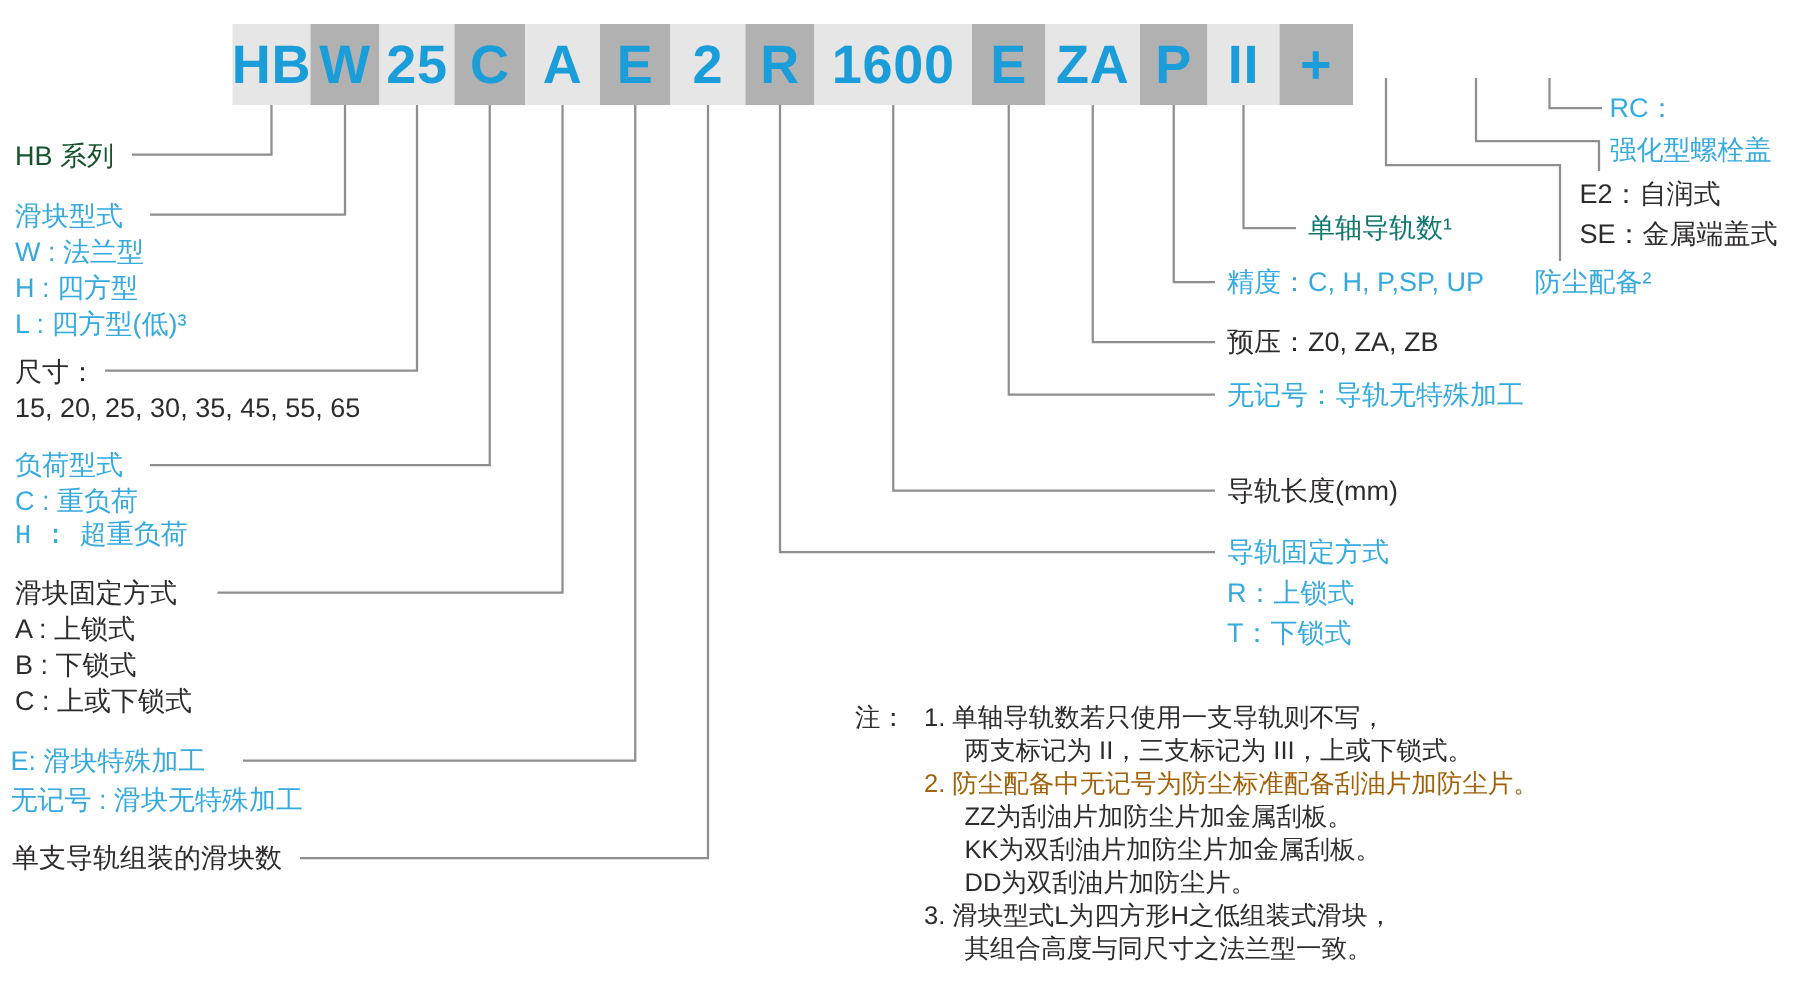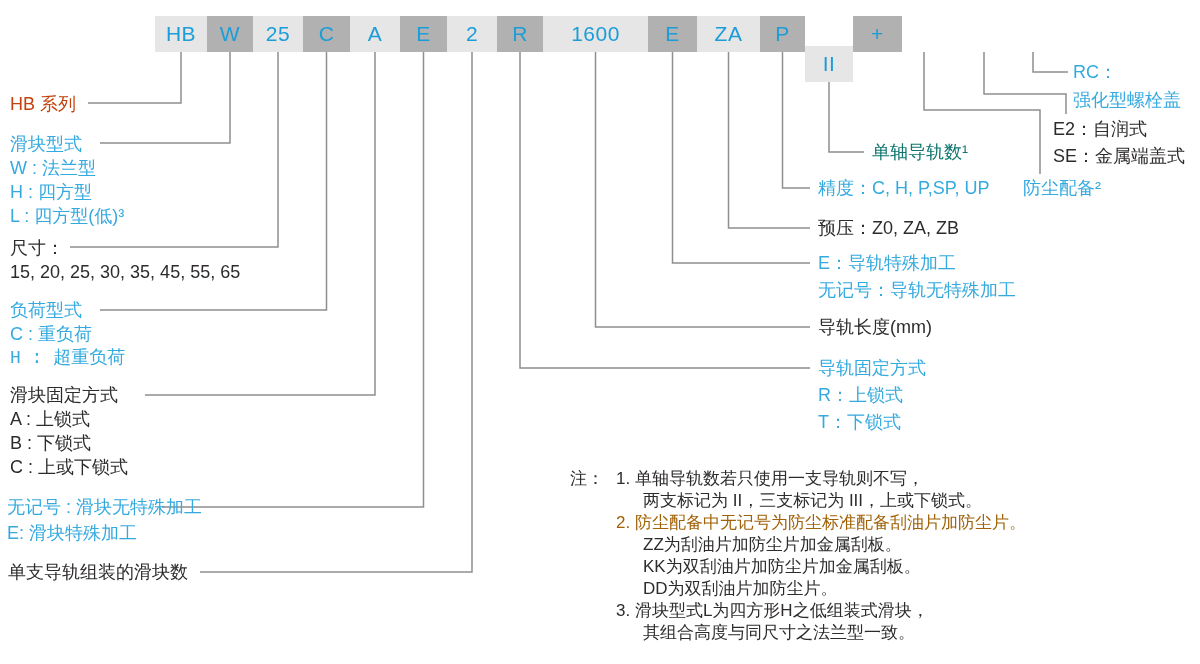--- a/index.html
+++ b/index.html
@@ -3,22 +3,22 @@
 <meta charset="utf-8">
 <style>
   html,body{margin:0;padding:0;background:#ffffff;}
   .canvas{
     position:relative;width:1200px;height:664px;background:#ffffff;overflow:hidden;
     font-family:"Liberation Sans","DejaVu Sans",sans-serif;
   }
   .lines{position:absolute;left:0;top:0;width:1200px;height:664px;}
   .codebar{position:absolute;left:155px;top:16px;display:flex;height:36px;}
   .seg{
-    height:36px;display:flex;align-items:center;justify-content:center;
-    font-weight:normal;font-size:21px;letter-spacing:0.5px;box-sizing:border-box;
+    height:54px;display:flex;align-items:center;justify-content:center;
+    font-weight:bold;font-size:36px;letter-spacing:0.5px;box-sizing:border-box;
   }
   .lbl-group{position:absolute;white-space:pre;}
   .lbl-line{font-size:18px;display:block;}
   .note-prefix,.note-line{position:absolute;font-size:17px;white-space:pre;line-height:20px;}
 </style>
 </head>
 <body>
 
 <div class="canvas">
   <svg class="lines" id="connector-svg" viewBox="0 0 1200 664" xmlns="http://www.w3.org/2000/svg">
@@ -45,38 +45,38 @@
       <div class="seg" style="width: 50px; background: rgb(230, 230, 230); color: rgb(27, 157, 217);">25</div>
       <div class="seg" style="width: 47px; background: rgb(177, 177, 177); color: rgb(27, 157, 217);">C</div>
       <div class="seg" style="width: 50px; background: rgb(230, 230, 230); color: rgb(27, 157, 217);">A</div>
       <div class="seg" style="width: 47px; background: rgb(177, 177, 177); color: rgb(27, 157, 217);">E</div>
       <div class="seg" style="width: 50px; background: rgb(230, 230, 230); color: rgb(27, 157, 217);">2</div>
       <div class="seg" style="width: 46px; background: rgb(177, 177, 177); color: rgb(27, 157, 217);">R</div>
       <div class="seg" style="width: 105px; background: rgb(230, 230, 230); color: rgb(27, 157, 217);">1600</div>
       <div class="seg" style="width: 49px; background: rgb(177, 177, 177); color: rgb(27, 157, 217);">E</div>
       <div class="seg" style="width: 63px; background: rgb(230, 230, 230); color: rgb(27, 157, 217);">ZA</div>
       <div class="seg" style="width: 45px; background: rgb(177, 177, 177); color: rgb(27, 157, 217);">P</div>
-      <div class="seg" style="width: 48px; background: rgb(230, 230, 230); color: rgb(27, 157, 217); margin-top: 30px;">II</div>
+      <div class="seg" style="width: 48px; background: rgb(230, 230, 230); color: rgb(27, 157, 217);">II</div>
       <div class="seg" style="width: 49px; background: rgb(177, 177, 177); color: rgb(27, 157, 217);">+</div>
     </div>
   <div id="labels">
-      <div class="lbl-group" style="left: 10px; top: 92px; color: #c2410c;"><span class="lbl-line" style="line-height: 24px; height: 24px;">HB 系列</span></div>
+      <div class="lbl-group" style="left: 10px; top: 92px; color: #14532d;"><span class="lbl-line" style="line-height: 24px; height: 24px;">HB 系列</span></div>
       <div class="lbl-group" style="left: 10px; top: 132px; color: rgb(53, 170, 223);"><span class="lbl-line" style="line-height: 24px; height: 24px;">滑块型式</span><span class="lbl-line" style="line-height: 24px; height: 24px;">W : 法兰型</span><span class="lbl-line" style="line-height: 24px; height: 24px;">H : 四方型</span><span class="lbl-line" style="line-height: 24px; height: 24px;">L : 四方型(低)³</span></div>
       <div class="lbl-group" style="left: 10px; top: 236px; color: rgb(46, 43, 44);"><span class="lbl-line" style="line-height: 24px; height: 24px;">尺寸：</span><span class="lbl-line" style="line-height: 24px; height: 24px;">15, 20, 25, 30, 35, 45, 55, 65</span></div>
       <div class="lbl-group" style="left: 10px; top: 298px; color: rgb(53, 170, 223);"><span class="lbl-line" style="line-height: 24px; height: 24px;">负荷型式</span><span class="lbl-line" style="line-height: 24px; height: 24px;">C : 重负荷</span><span class="lbl-line" style="line-height: 24px; height: 24px; font-family: Liberation Mono, monospace;">H : 超重负荷</span></div>
       <div class="lbl-group" style="left: 10px; top: 383px; color: rgb(46, 43, 44);"><span class="lbl-line" style="line-height: 24px; height: 24px;">滑块固定方式</span><span class="lbl-line" style="line-height: 24px; height: 24px;">A : 上锁式</span><span class="lbl-line" style="line-height: 24px; height: 24px;">B : 下锁式</span><span class="lbl-line" style="line-height: 24px; height: 24px;">C : 上或下锁式</span></div>
-      <div class="lbl-group" style="left: 7px; top: 494px; color: rgb(53, 170, 223);"><span class="lbl-line" style="line-height: 26px; height: 26px;">无记号 : 滑块无特殊加工</span><span class="lbl-line" style="line-height: 26px; height: 26px;">E: 滑块特殊加工</span></div>
+      <div class="lbl-group" style="left: 7px; top: 494px; color: rgb(53, 170, 223);"><span class="lbl-line" style="line-height: 26px; height: 26px;">E: 滑块特殊加工</span><span class="lbl-line" style="line-height: 26px; height: 26px;">无记号 : 滑块无特殊加工</span></div>
       <div class="lbl-group" style="left: 8px; top: 560px; color: rgb(46, 43, 44);"><span class="lbl-line" style="line-height: 24px; height: 24px;">单支导轨组装的滑块数</span></div>
       <div class="lbl-group" style="left: 1073px; top: 58px; color: rgb(53, 170, 223);"><span class="lbl-line" style="line-height: 28px; height: 28px;">RC：</span><span class="lbl-line" style="line-height: 28px; height: 28px;">强化型螺栓盖</span></div>
       <div class="lbl-group" style="left: 1053px; top: 116px; color: rgb(46, 43, 44);"><span class="lbl-line" style="line-height: 27px; height: 27px;">E2：自润式</span><span class="lbl-line" style="line-height: 27px; height: 27px;">SE：金属端盖式</span></div>
       <div class="lbl-group" style="left: 1023px; top: 176px; color: rgb(53, 170, 223);"><span class="lbl-line" style="line-height: 24px; height: 24px;">防尘配备²</span></div>
       <div class="lbl-group" style="left: 872px; top: 140px; color: #0f766e;"><span class="lbl-line" style="line-height: 24px; height: 24px;">单轴导轨数¹</span></div>
       <div class="lbl-group" style="left: 818px; top: 176px; color: rgb(53, 170, 223);"><span class="lbl-line" style="line-height: 24px; height: 24px;">精度：C, H, P,SP, UP</span></div>
       <div class="lbl-group" style="left: 818px; top: 216px; color: rgb(46, 43, 44);"><span class="lbl-line" style="line-height: 24px; height: 24px;">预压：Z0, ZA, ZB</span></div>
-      <div class="lbl-group" style="left: 818px; top: 250px; color: rgb(53, 170, 223);"><span class="lbl-line" style="line-height: 27px; height: 27px;">E：导轨特殊加工</span><span class="lbl-line" style="line-height: 27px; height: 27px;">无记号：导轨无特殊加工</span></div>
+      <div class="lbl-group" style="left: 818px; top: 250px; color: rgb(53, 170, 223);"><span class="lbl-line" style="line-height: 27px; height: 27px;">无记号：导轨无特殊加工</span></div>
       <div class="lbl-group" style="left: 818px; top: 315px; color: rgb(46, 43, 44);"><span class="lbl-line" style="line-height: 24px; height: 24px;">导轨长度(mm)</span></div>
       <div class="lbl-group" style="left: 818px; top: 355px; color: rgb(53, 170, 223);"><span class="lbl-line" style="line-height: 27px; height: 27px;">导轨固定方式</span><span class="lbl-line" style="line-height: 27px; height: 27px;">R：上锁式</span><span class="lbl-line" style="line-height: 27px; height: 27px;">T：下锁式</span></div>
     </div>
   <div id="notes">
       <div class="note-prefix" style="left: 570px; top: 469px; color: rgb(46, 43, 44);">注：</div>
       <div class="note-line" style="left: 616px; top: 469px; color: rgb(46, 43, 44);">1. 单轴导轨数若只使用一支导轨则不写，</div>
       <div class="note-line" style="left: 643px; top: 491px; color: rgb(46, 43, 44);">两支标记为 II，三支标记为 III，上或下锁式。</div>
       <div class="note-line" style="left: 616px; top: 513px; color: #a16207;">2. 防尘配备中无记号为防尘标准配备刮油片加防尘片。</div>
       <div class="note-line" style="left: 643px; top: 535px; color: rgb(46, 43, 44);">ZZ为刮油片加防尘片加金属刮板。</div>
       <div class="note-line" style="left: 643px; top: 557px; color: rgb(46, 43, 44);">KK为双刮油片加防尘片加金属刮板。</div>

